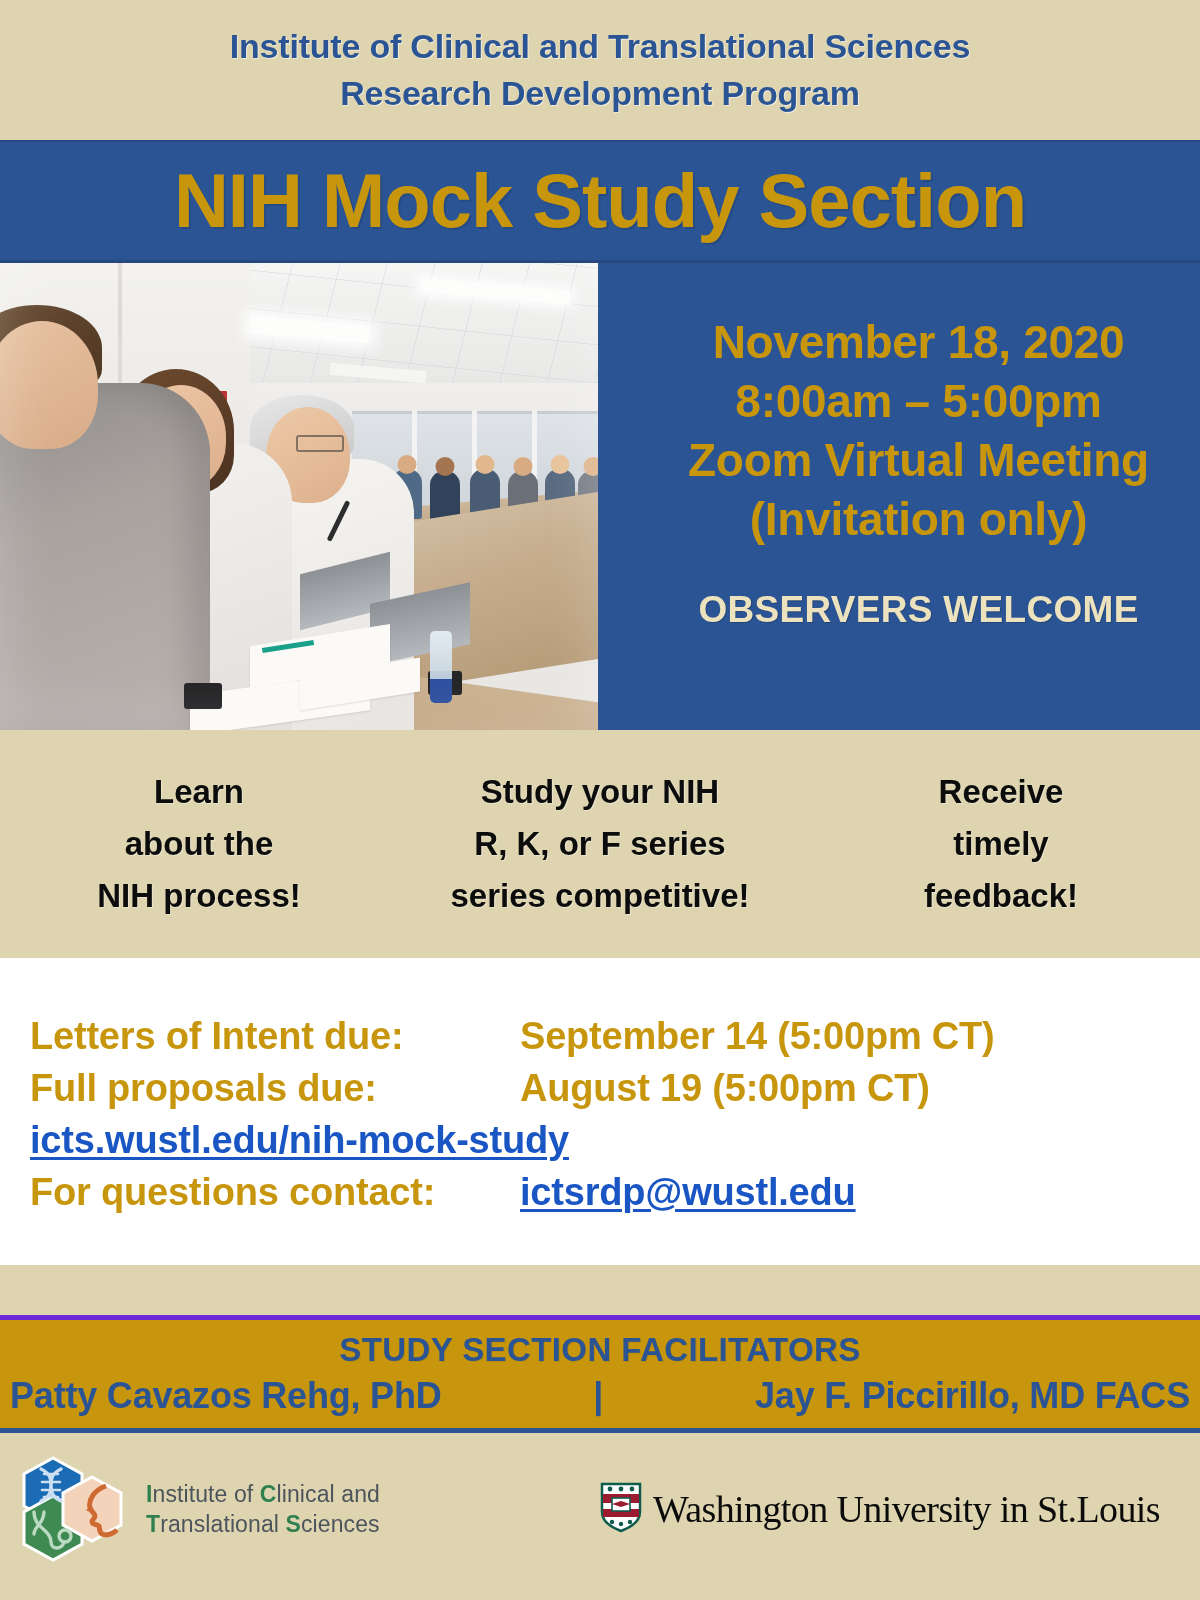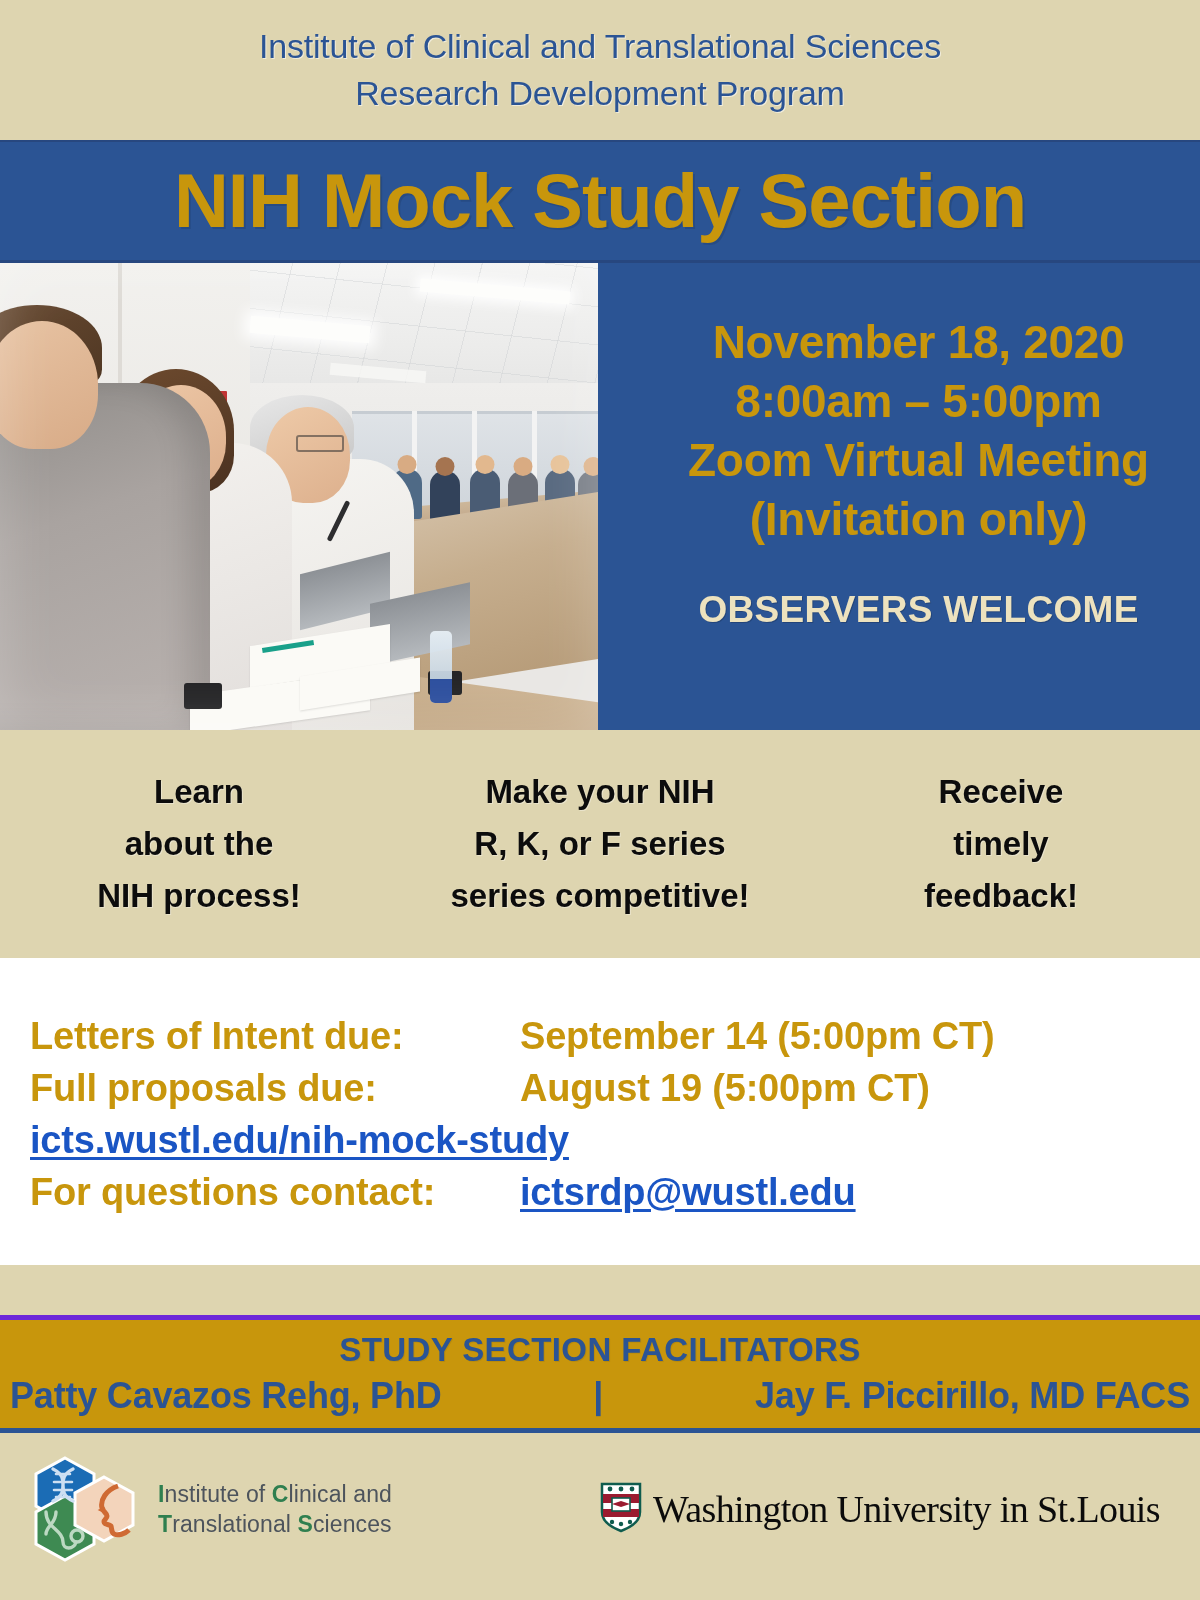--- a/index.html
+++ b/index.html
@@ -13,21 +13,21 @@
   .poster{width:1200px;height:1600px;position:relative;background:#ded5b0;}
 
   
   .header-top{
     height:140px;
     display:flex;flex-direction:column;align-items:center;justify-content:center;
     background:#ded5b0;
   }
   .header-top .line{
     color:#2b5494;
-    font-weight:normal;
+    font-weight:bold;
     font-size:34px;
     line-height:47px;
     letter-spacing:-0.2px;
     text-shadow:1px 1px 0 rgba(255,255,255,.55);
   }
 
   .title-bar{
     height:118px;
     background:#2b5494;
     border-top:2px solid #27477f;
@@ -170,21 +170,21 @@
   }
   .facil .fhead{color:#2b5494;font-weight:bold;font-size:33px;letter-spacing:0.4px;
     text-shadow:1px 1px 0 rgba(0,0,0,.07);}
   .facil .frow{display:flex;align-items:center;justify-content:space-between;
     width:1180px;margin-top:6px;}
   .facil .fname{color:#2b5494;font-weight:bold;font-size:36px;letter-spacing:-0.2px;}
   .facil .fsep{color:#2b5494;font-weight:bold;font-size:36px;}
 
   
   .footer{height:152px;background:#ded5b0;display:flex;align-items:center;
-    justify-content:space-between;padding:0 40px 0 32px;box-sizing:border-box;}
+    justify-content:space-between;padding:0 40px 0 20px;box-sizing:border-box;}
   .icts-logo{display:flex;align-items:center;gap:18px;}
   .icts-mark{width:108px;height:106px;position:relative;}
   .icts-text{font-size:23px;line-height:30px;color:#4d545c;letter-spacing:.1px;}
   .icts-text b{color:#2f7f4f;}
   .wustl{display:flex;align-items:center;gap:10px;}
   .wustl-name{font-family:"Liberation Serif", serif;font-size:38px;color:#0b0b0b;
     letter-spacing:-0.6px;white-space:nowrap;text-align:center;}
 </style>
 </head>
 <body>
@@ -278,21 +278,21 @@
     </div>
   </div>
 
   <div class="benefits">
     <div class="bcol c1">
       <div>Learn</div>
       <div>about the</div>
       <div>NIH process!</div>
     </div>
     <div class="bcol c2">
-      <div>Make your NIH</div>
+      <div>Study your NIH</div>
       <div>R, K, or F series</div>
       <div>series competitive!</div>
     </div>
     <div class="bcol c3">
       <div>Receive</div>
       <div>timely</div>
       <div>feedback!</div>
     </div>
   </div>
 

